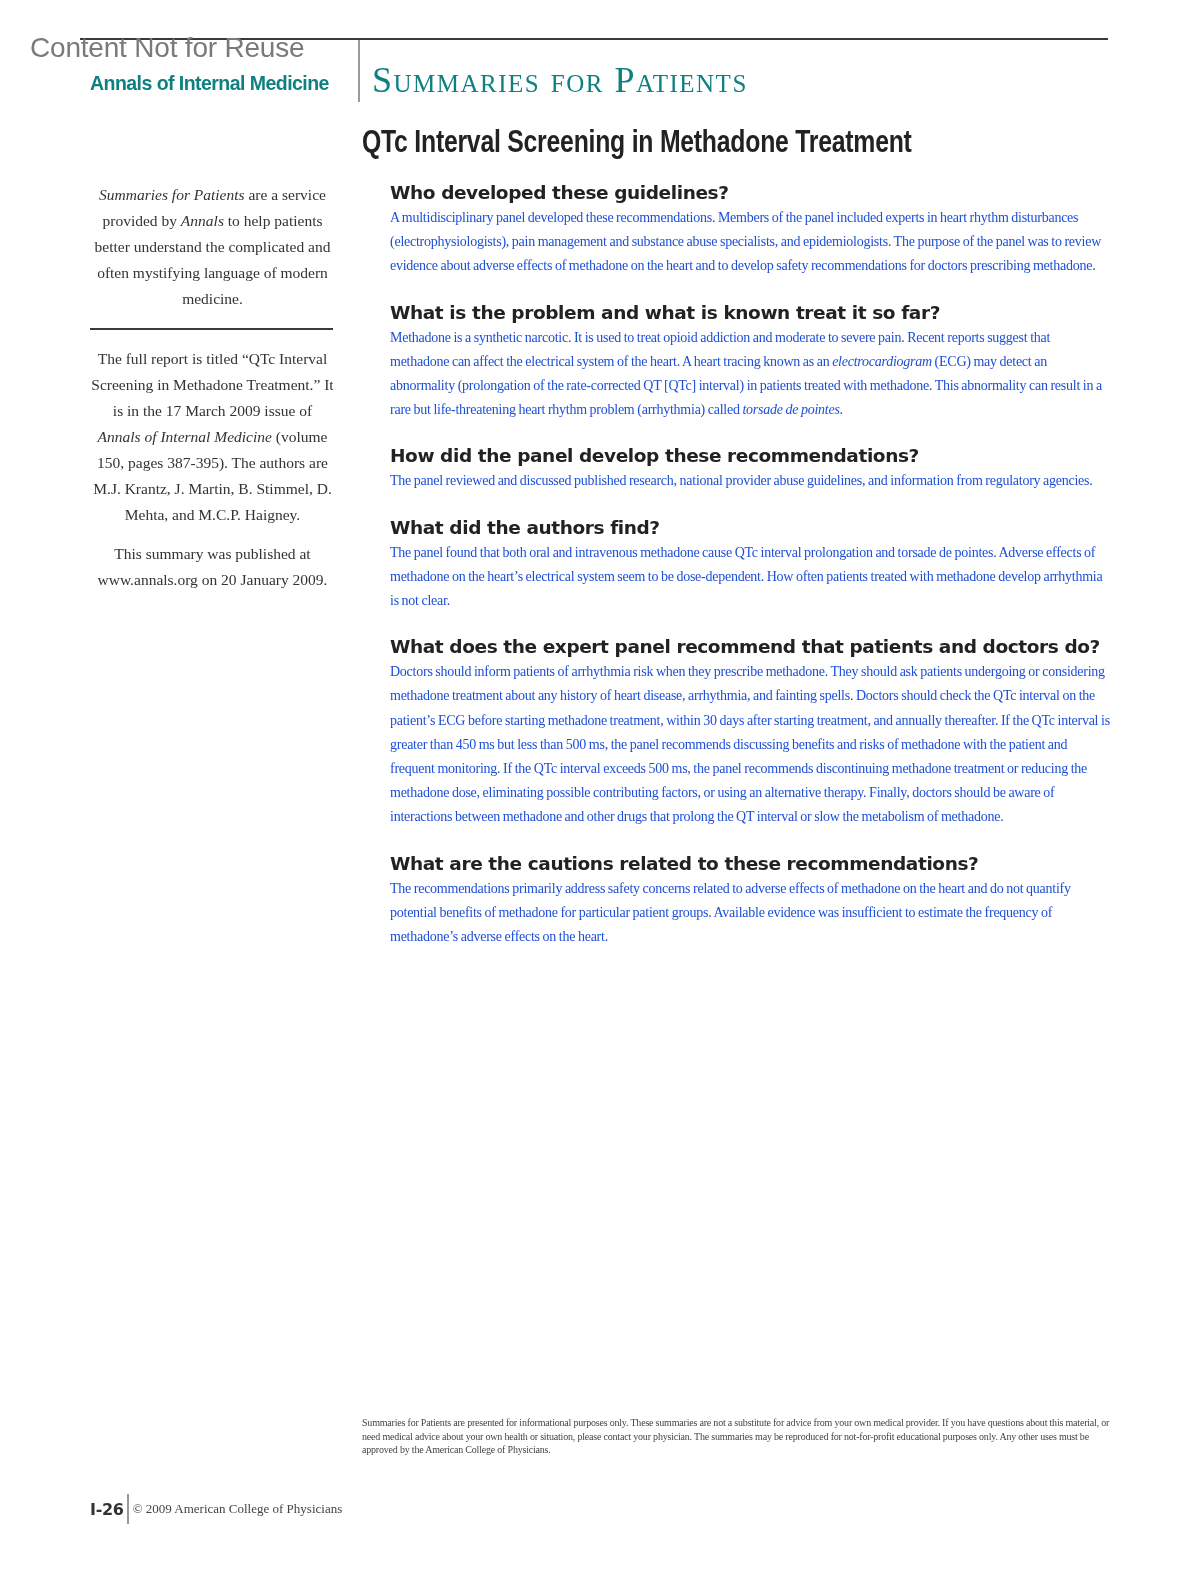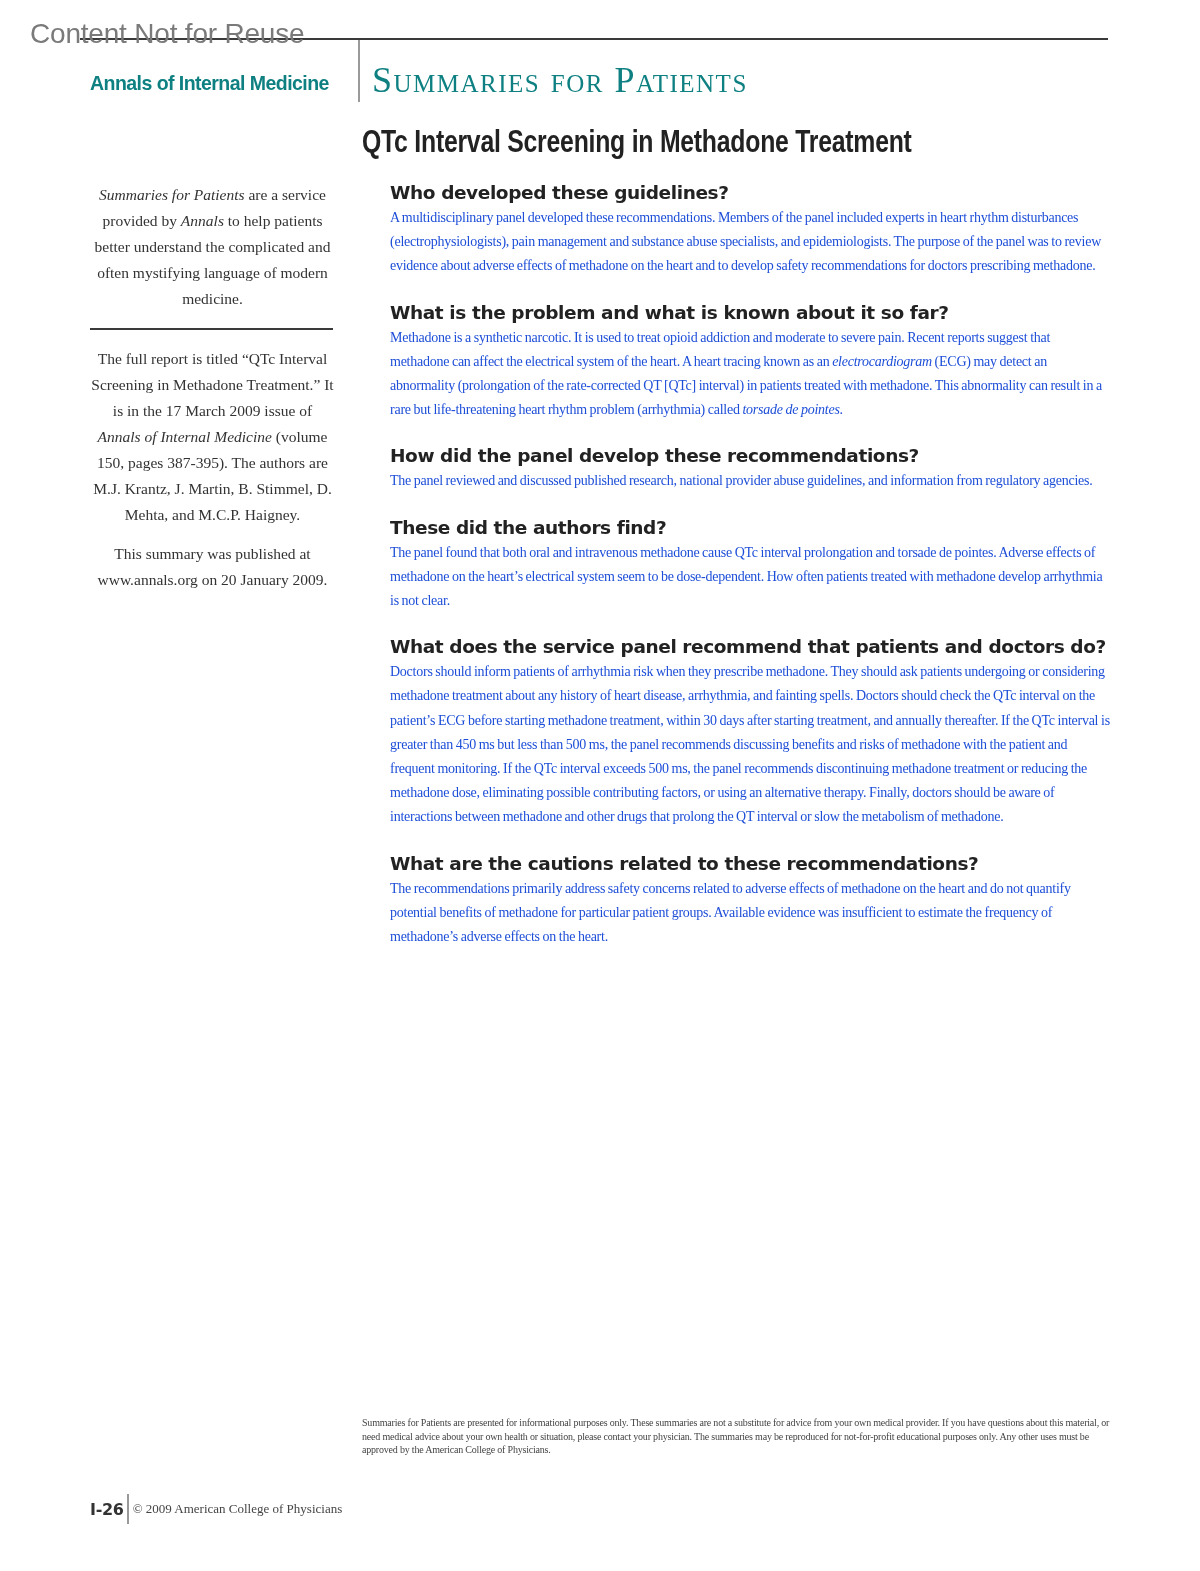--- a/index.html
+++ b/index.html
@@ -1,21 +1,21 @@
 <!DOCTYPE html>
 <html><head>
 <meta charset="utf-8">
 <style>
   html, body { margin: 0; padding: 0; background: #ffffff; }
   body {
     width: 1200px; height: 1571px; position: relative; overflow: hidden;
     font-family: "Liberation Serif", "DejaVu Serif", serif; color: #2b2b2b;
   }
   .watermark {
-    position: absolute; left: 30px; top: 16px;
+    position: absolute; left: 30px; top: 30px;
     font-family: "Liberation Sans", "DejaVu Sans", sans-serif;
     font-size: 28px; color: #7a7a7a; letter-spacing: -0.2px; line-height: 36px;
     z-index: 2;
   }
   .top-rule {
     position: absolute; left: 80px; top: 38px; width: 1028px; height: 2px;
     background: #3a3a3a;
   }
   .header-divider {
     position: absolute; left: 358px; top: 40px; width: 2px; height: 62px;
@@ -101,33 +101,33 @@
   <div class="gap"></div>
   <p>This summary was published at www.annals.org on 20 January 2009.</p>
 </aside>
 
 <main class="main">
   <section class="section">
     <h2>Who developed these guidelines?</h2>
     <p>A multidisciplinary panel developed these recommendations. Members of the panel included experts in heart rhythm disturbances (electrophysiologists), pain management and substance abuse specialists, and epidemiologists. The purpose of the panel was to review evidence about adverse effects of methadone on the heart and to develop safety recommendations for doctors prescribing methadone.</p>
   </section>
   <section class="section">
-    <h2>What is the problem and what is known about it so far?</h2>
+    <h2>What is the problem and what is known treat it so far?</h2>
     <p><span>Methadone is a synthetic narcotic. It is used to treat opioid addiction and moderate to severe pain. Recent reports suggest that methadone can affect the electrical system of the heart. A heart tracing known as an </span><em>electrocardiogram</em><span> (ECG) may detect an abnormality (prolongation of the rate-corrected QT [QTc] interval) in patients treated with methadone. This abnormality can result in a rare but life-threatening heart rhythm problem (arrhythmia) called </span><em>torsade de pointes</em><span>.</span></p>
   </section>
   <section class="section">
     <h2>How did the panel develop these recommendations?</h2>
     <p>The panel reviewed and discussed published research, national provider abuse guidelines, and information from regulatory agencies.</p>
   </section>
   <section class="section">
-    <h2>These did the authors find?</h2>
+    <h2>What did the authors find?</h2>
     <p>The panel found that both oral and intravenous methadone cause QTc interval prolongation and torsade de pointes. Adverse effects of methadone on the heart’s electrical system seem to be dose-dependent. How often patients treated with methadone develop arrhythmia is not clear.</p>
   </section>
   <section class="section">
-    <h2>What does the service panel recommend that patients and doctors do?</h2>
+    <h2>What does the expert panel recommend that patients and doctors do?</h2>
     <p>Doctors should inform patients of arrhythmia risk when they prescribe methadone. They should ask patients undergoing or considering methadone treatment about any history of heart disease, arrhythmia, and fainting spells. Doctors should check the QTc interval on the patient’s ECG before starting methadone treatment, within 30 days after starting treatment, and annually thereafter. If the QTc interval is greater than 450 ms but less than 500 ms, the panel recommends discussing benefits and risks of methadone with the patient and frequent monitoring. If the QTc interval exceeds 500 ms, the panel recommends discontinuing methadone treatment or reducing the methadone dose, eliminating possible contributing factors, or using an alternative therapy. Finally, doctors should be aware of interactions between methadone and other drugs that prolong the QT interval or slow the metabolism of methadone.</p>
   </section>
   <section class="section">
     <h2>What are the cautions related to these recommendations?</h2>
     <p>The recommendations primarily address safety concerns related to adverse effects of methadone on the heart and do not quantify potential benefits of methadone for particular patient groups. Available evidence was insufficient to estimate the frequency of methadone’s adverse effects on the heart.</p>
   </section>
 </main>
 
 <div class="disclaimer">Summaries for Patients are presented for informational purposes only. These summaries are not a substitute for advice from your own medical provider. If you have questions about this material, or need medical advice about your own health or situation, please contact your physician. The summaries may be reproduced for not-for-profit educational purposes only. Any other uses must be approved by the American College of Physicians.</div>
 

